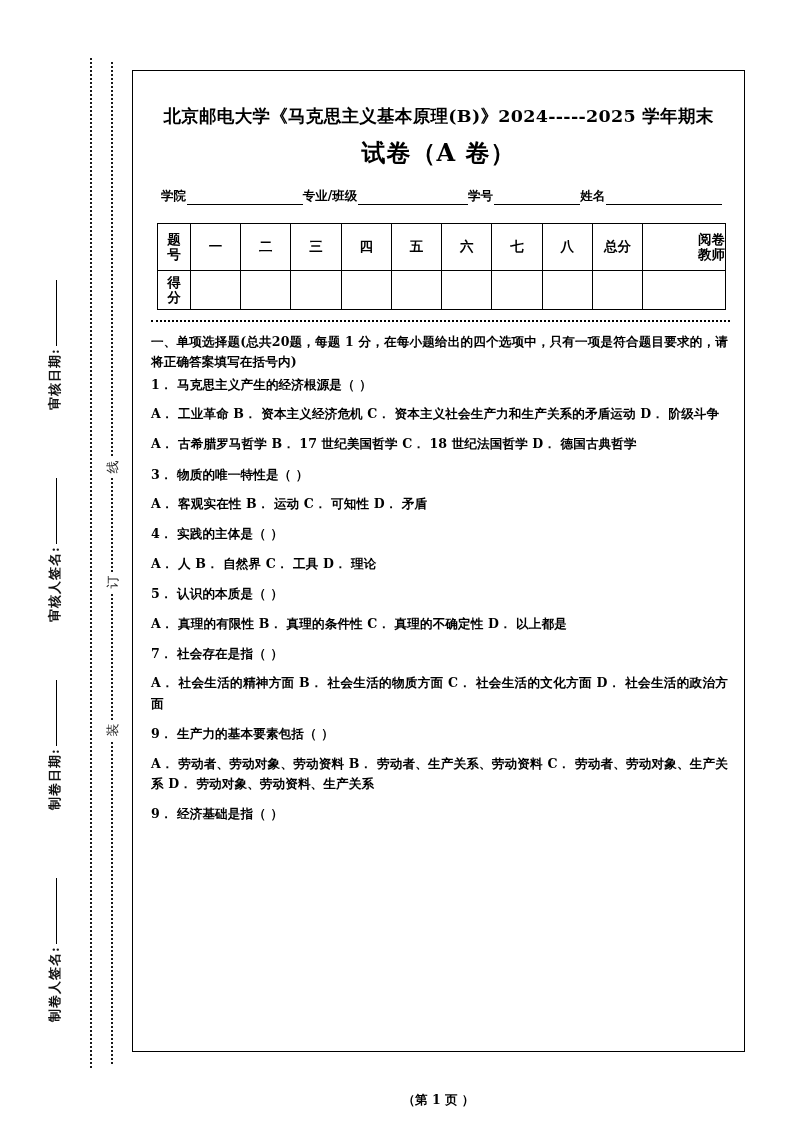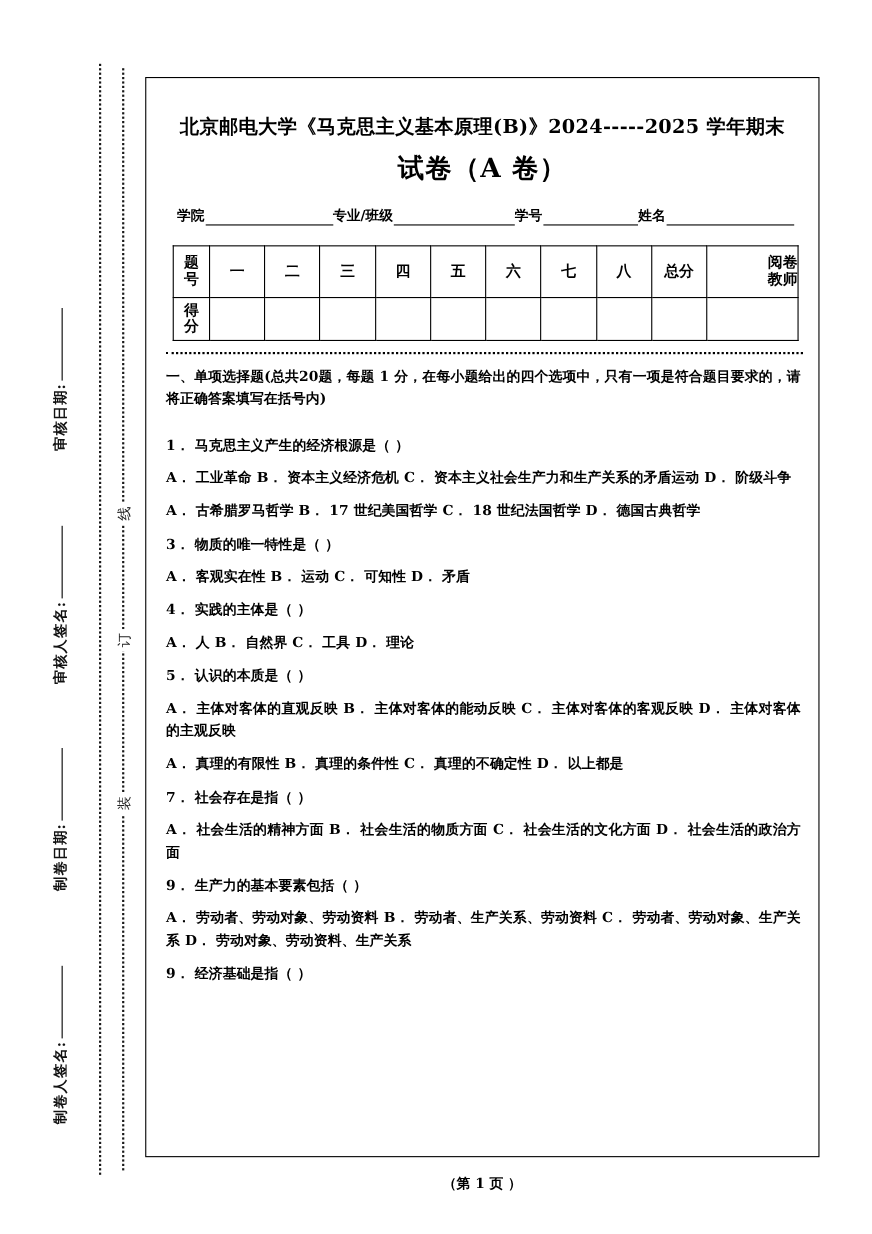--- a/index.html
+++ b/index.html
@@ -160,29 +160,29 @@
     padding: 10px 16px 0 18px;
     font-size: 12.6px;
     line-height: 1.62;
   }
   .para {
     margin: 0 0 9px 0;
     text-align: justify;
     font-weight: bold;
     letter-spacing: 0.1px;
   }
-  .para.section { margin-bottom: 22px; }
+  .para.section { margin-bottom: 2px; }
   .para.q { margin-bottom: 9px; }
   .para.opt { margin-bottom: 10px; }
 
   
   .footer {
     position: absolute;
     left: 132px;
-    top: 1068px;
+    top: 1092px;
     width: 613px;
     text-align: center;
     font-size: 12.5px;
     font-weight: bold;
     font-family: "DejaVu Serif", "Liberation Serif", serif;
   }
 </style>
 </head>
 <body>
 
@@ -278,21 +278,20 @@
 
     <p class="para opt">A． 古希腊罗马哲学   B． 17 世纪美国哲学   C． 18 世纪法国哲学   D． 德国古典哲学</p>
 
     <p class="para q">3． 物质的唯一特性是（   ）</p>
     <p class="para opt">A． 客观实在性   B． 运动   C． 可知性   D． 矛盾</p>
 
     <p class="para q">4． 实践的主体是（   ）</p>
     <p class="para opt">A． 人   B． 自然界   C． 工具   D． 理论</p>
 
     <p class="para q">5． 认识的本质是（   ）</p>
-    <p class="para opt">A． 主体对客体的直观反映   B． 主体对客体的能动反映   C． 主体对客体的客观反映   D． 主体对客体的主观反映</p>
 
     <p class="para opt">A． 真理的有限性   B． 真理的条件性   C． 真理的不确定性   D． 以上都是</p>
 
     <p class="para q">7． 社会存在是指（   ）</p>
     <p class="para opt">A． 社会生活的精神方面   B． 社会生活的物质方面   C． 社会生活的文化方面   D． 社会生活的政治方面</p>
 
     <p class="para q">9． 生产力的基本要素包括（   ）</p>
     <p class="para opt">A． 劳动者、劳动对象、劳动资料   B． 劳动者、生产关系、劳动资料   C． 劳动者、劳动对象、生产关系   D． 劳动对象、劳动资料、生产关系</p>
 
     <p class="para q">9． 经济基础是指（   ）</p>

